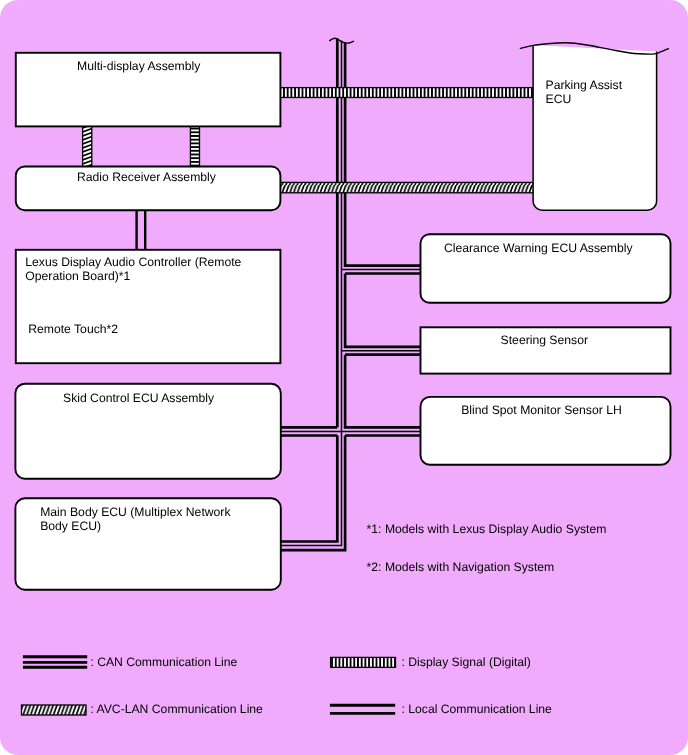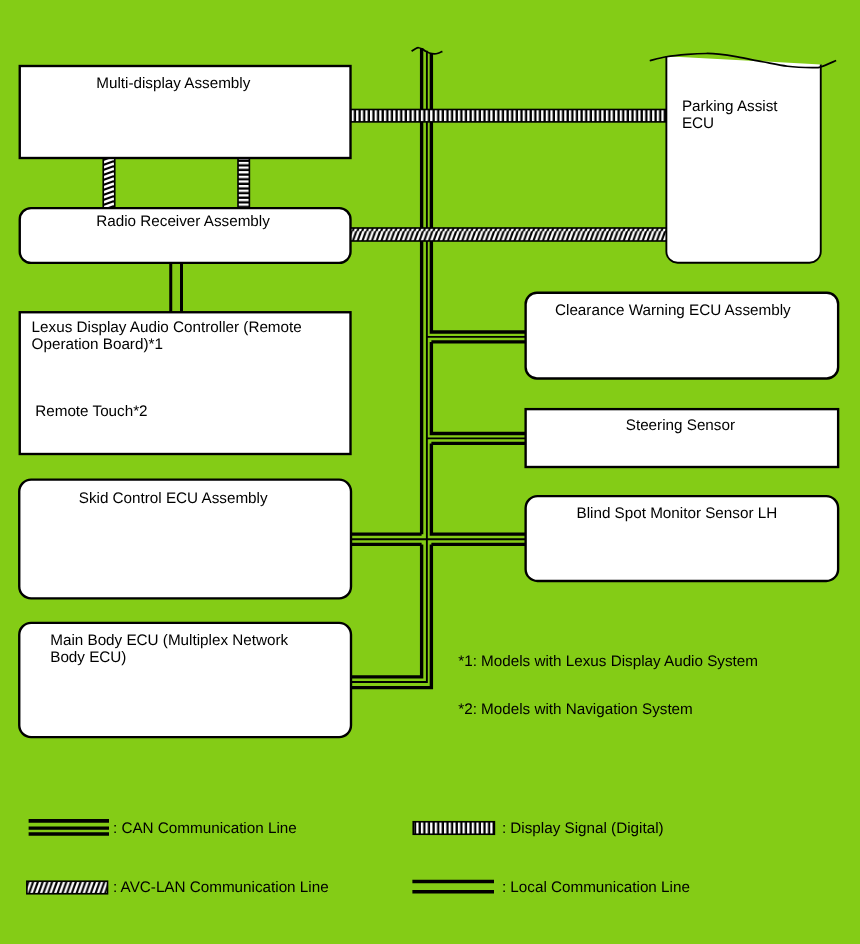--- a/index.html
+++ b/index.html
@@ -1,18 +1,18 @@
 <!DOCTYPE html>
 <html><head>
 <meta charset="utf-8">
 <title>Communication System Diagram</title>
 <style>
   html,body{margin:0;padding:0;background:#ffffff;}
   body{width:688px;height:755px;overflow:hidden;font-family:"Liberation Sans",sans-serif;}
-  #stage{position:relative;width:688px;height:755px;background:#84cc16;}
+  #stage{position:relative;width:688px;height:755px;background:#f0abfc;border-radius:18px;}
   svg#diagram{will-change:transform;}
   text{ text-rendering:geometricPrecision; }
   svg#diagram{position:absolute;left:0;top:0;display:block;}
   .lbl{font-family:"Liberation Sans",sans-serif;font-size:12.2px;fill:#000000;}
   .leg{font-family:"Liberation Sans",sans-serif;font-size:12.2px;fill:#000000;}
   .note{font-family:"Liberation Sans",sans-serif;font-size:12.2px;fill:#000000;}
 </style>
 </head>
 <body>
 

